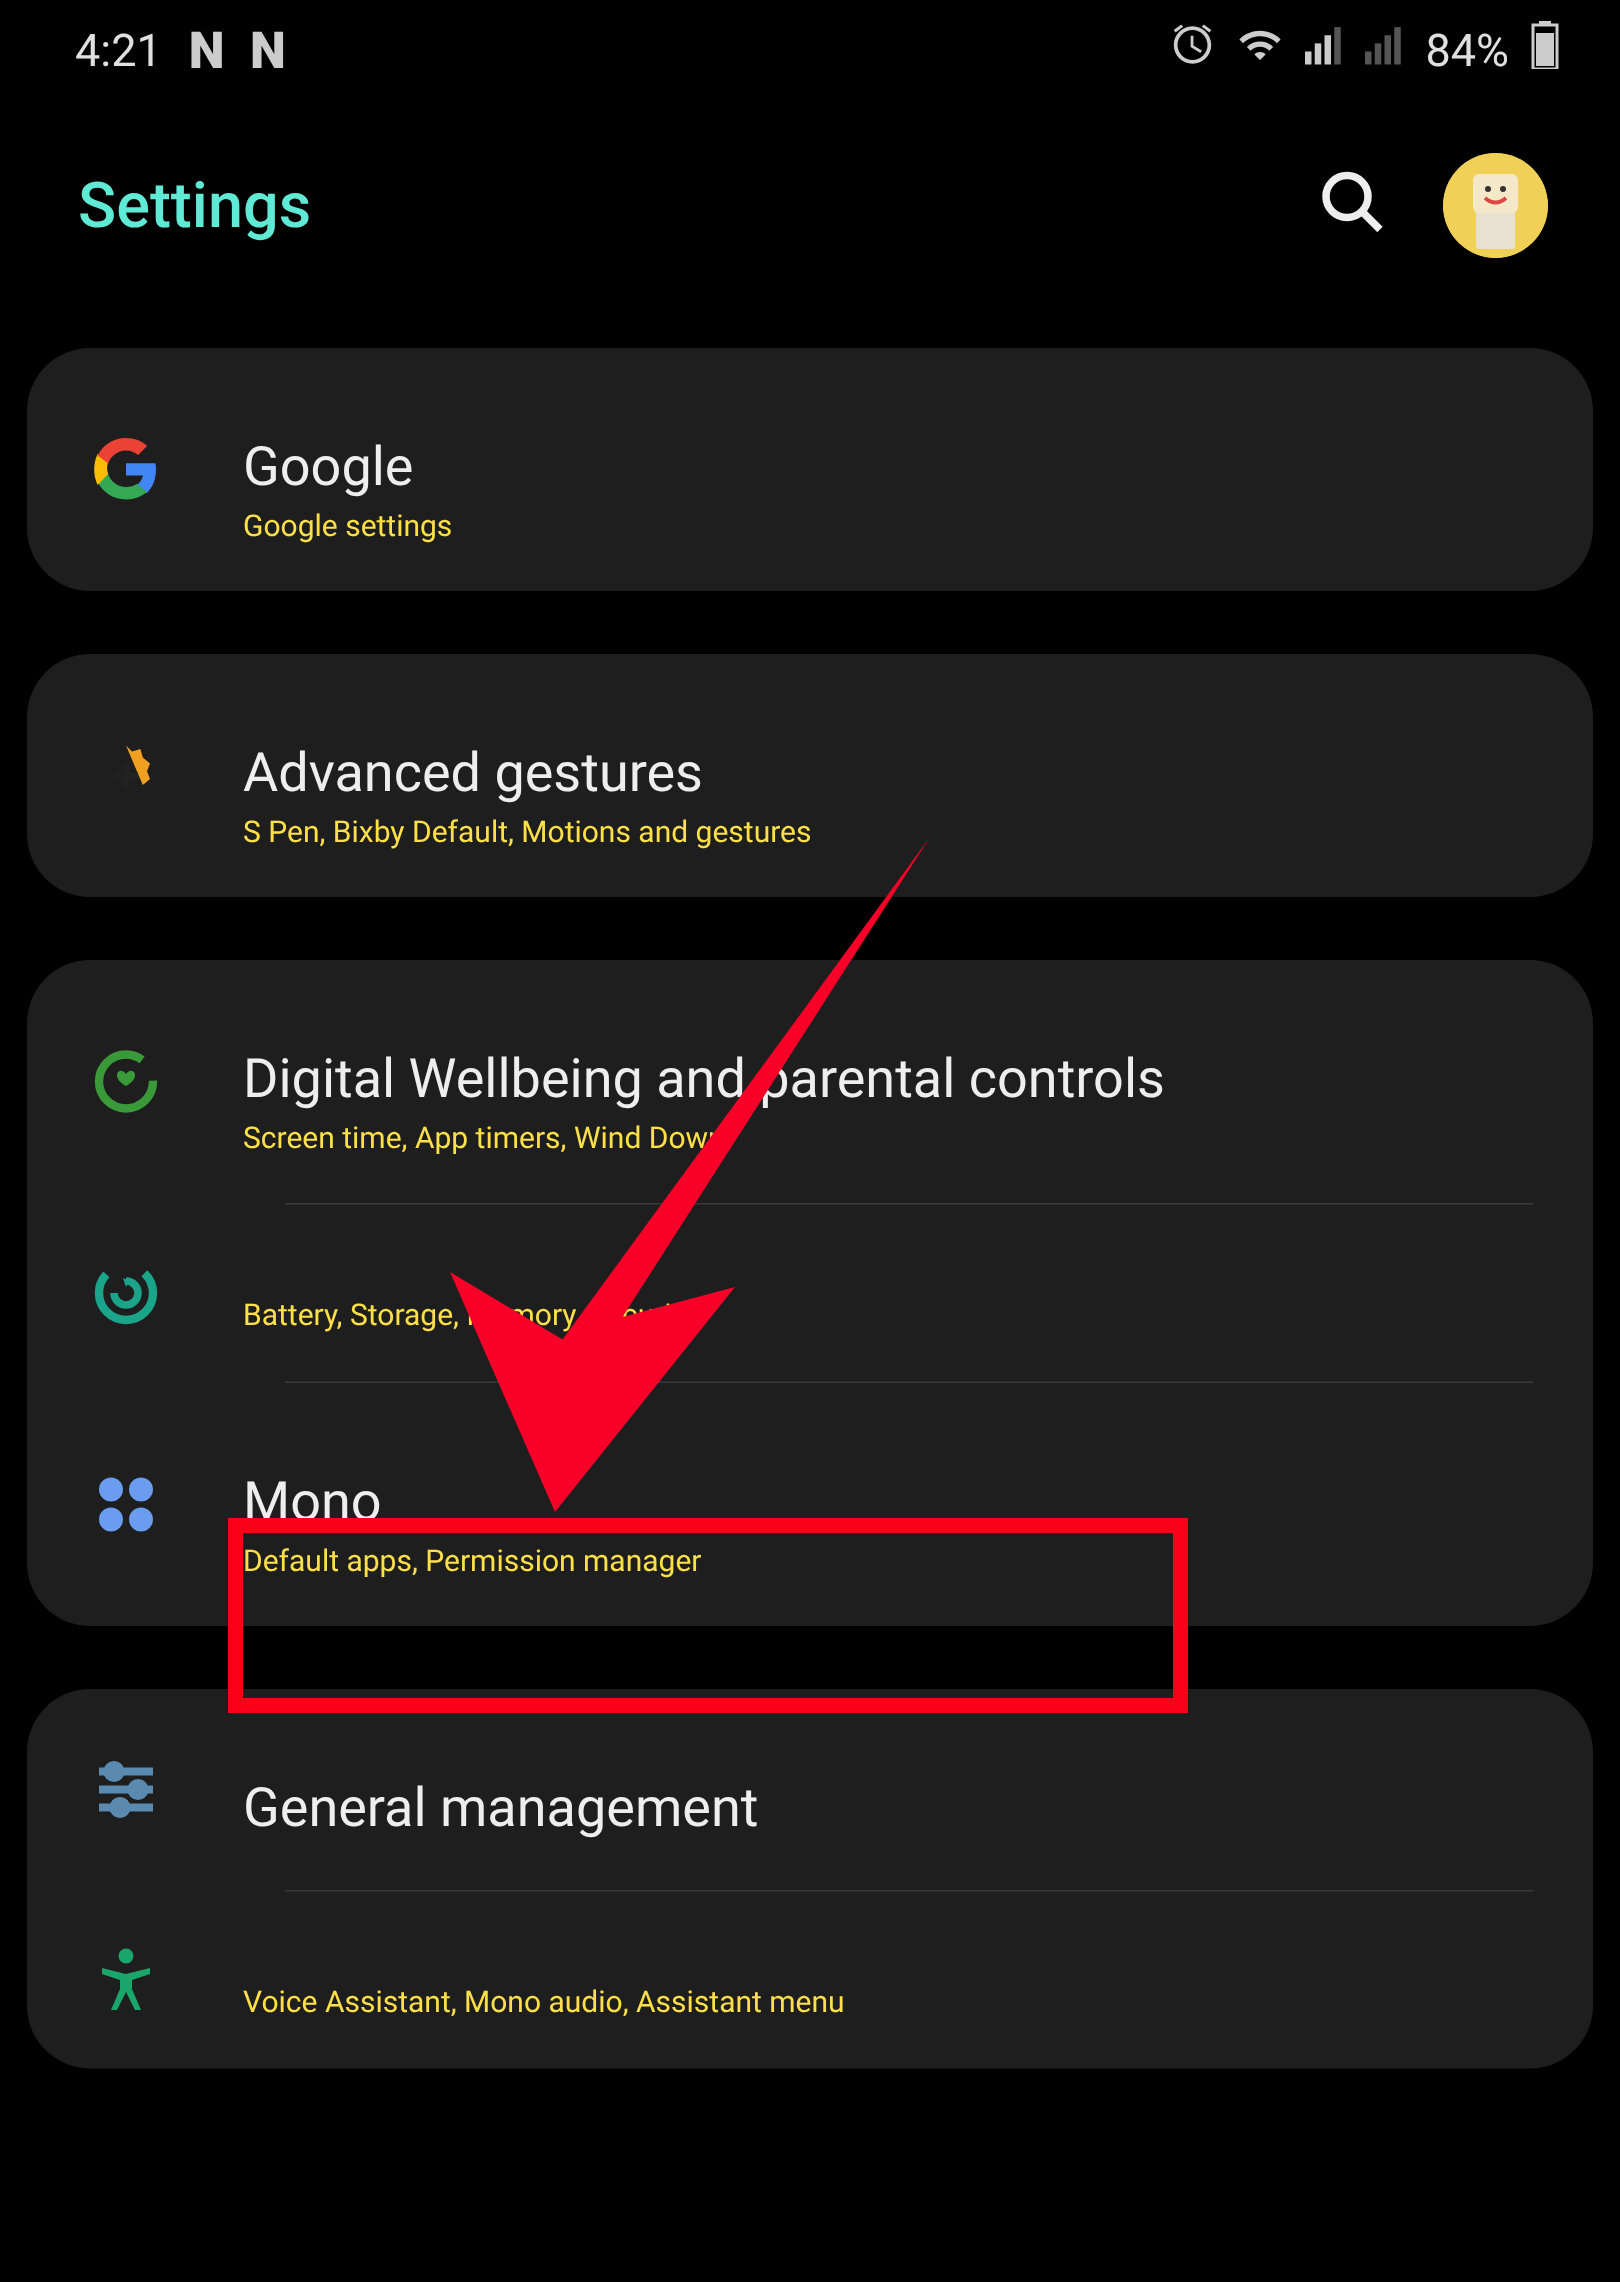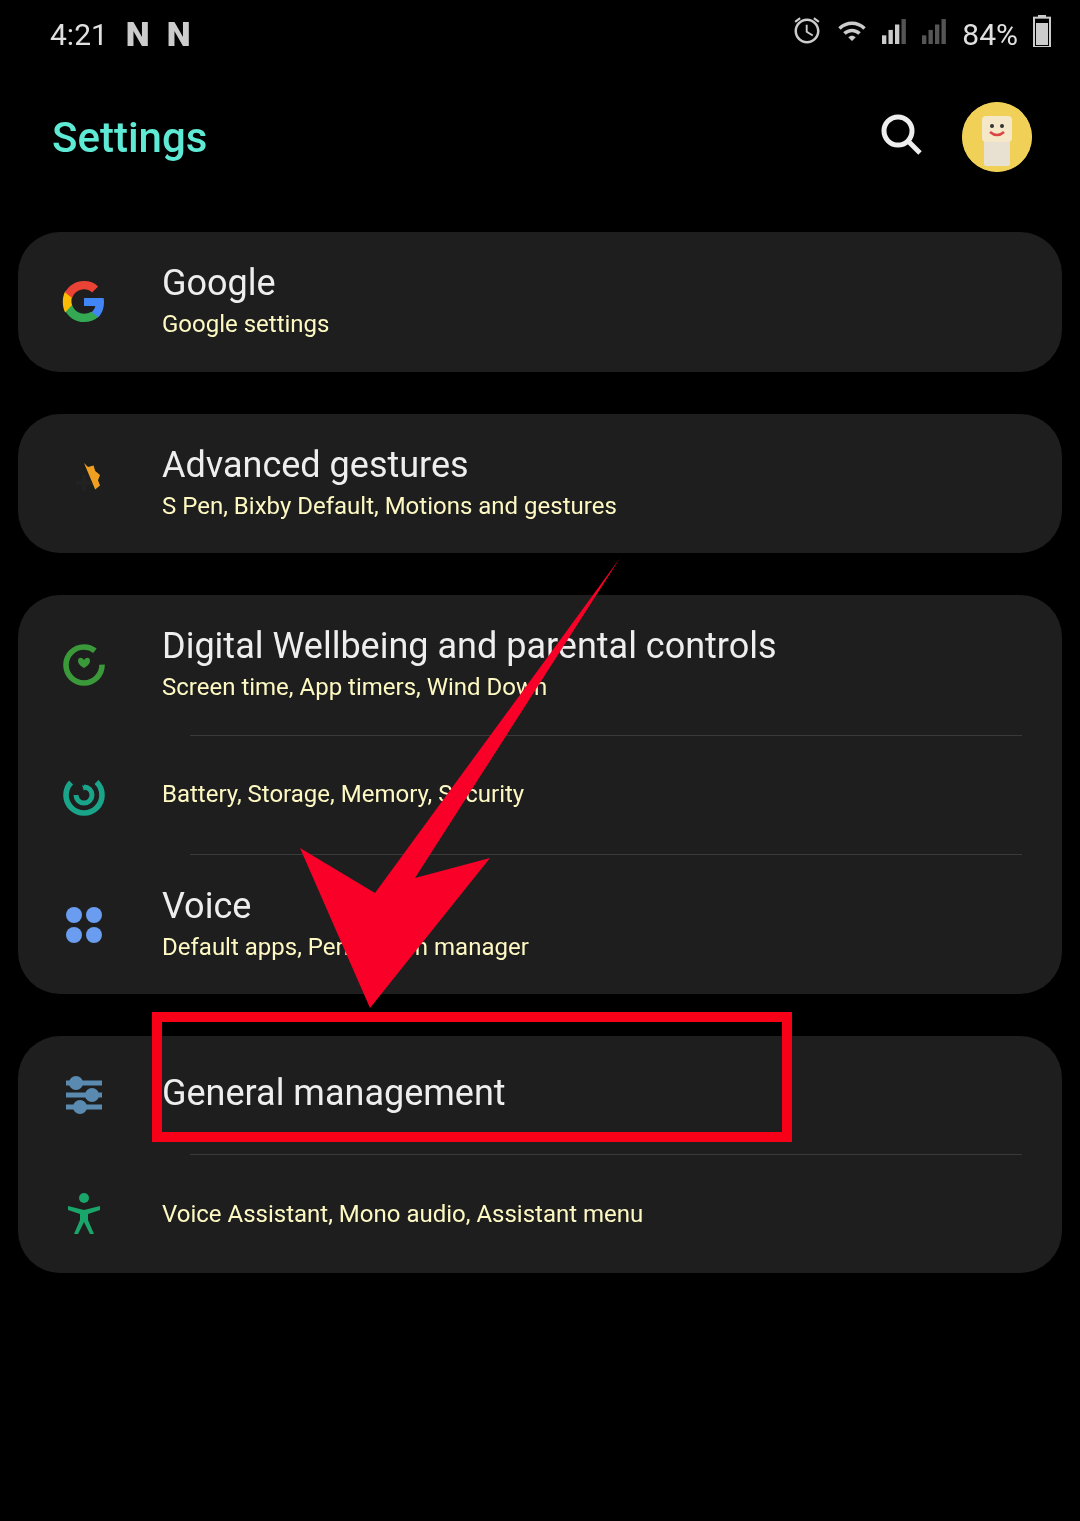--- a/index.html
+++ b/index.html
@@ -9,21 +9,21 @@
       background: #000;
       font-family: -apple-system, BlinkMacSystemFont, 'Segoe UI', Roboto, sans-serif;
       color: #fff;
       overflow: hidden;
       position: relative;
     }
     .status-bar {
       display: flex;
       justify-content: space-between;
       align-items: center;
-      padding: 14px 28px 14px 50px;
+      padding: 14px 40px 14px 50px;
       font-size: 30px;
       color: #e0e0e0;
     }
     .status-left { display: flex; align-items: center; gap: 18px; }
     .status-right { display: flex; align-items: center; gap: 14px; }
     .n-icon {
       font-weight: 900;
       font-size: 34px;
       letter-spacing: -1px;
       color: #ccc;
@@ -65,30 +65,30 @@
     }
     .item-icon {
       width: 56px;
       height: 56px;
       display: flex;
       align-items: center;
       justify-content: center;
       flex-shrink: 0;
       margin-right: 50px;
     }
-    .item-text { flex: 1; }
+    .item-text { flex: 1; margin-top: 28px; }
     .item-title {
       font-size: 36px;
       font-weight: 400;
       color: #eee;
       margin-bottom: 4px;
     }
     .item-subtitle {
-      font-size: 24px;
-      color: #fef9c3;
+      font-size: 20px;
+      color: #fde047;
       line-height: 1.4;
     }
     .divider {
       height: 1px;
       background: #3a3a3a;
       margin-left: 172px;
       margin-right: 40px;
     }
     .highlight-box {
       position: absolute;
@@ -240,21 +240,21 @@
   <div class="settings-item">
     <div class="item-icon">
       <svg width="48" height="48" viewBox="0 0 24 24" fill="#6a9cf0">
           <circle cx="7" cy="7" r="4"></circle>
           <circle cx="17" cy="7" r="4"></circle>
           <circle cx="7" cy="17" r="4"></circle>
           <circle cx="17" cy="17" r="4"></circle>
         </svg>
     </div>
     <div class="item-text">
-      <div class="item-title">Voice</div>
+      <div class="item-title">Mono</div>
       <div class="item-subtitle">Default apps, Permission manager</div>
     </div>
   </div>
 </div>
 
 <div class="settings-group">
   <div class="settings-item">
     <div class="item-icon">
       <svg width="48" height="48" viewBox="0 0 24 24" stroke="#5a8ab0" stroke-width="2.6" fill="#5a8ab0">
           <line x1="3" y1="6" x2="21" y2="6"></line>

